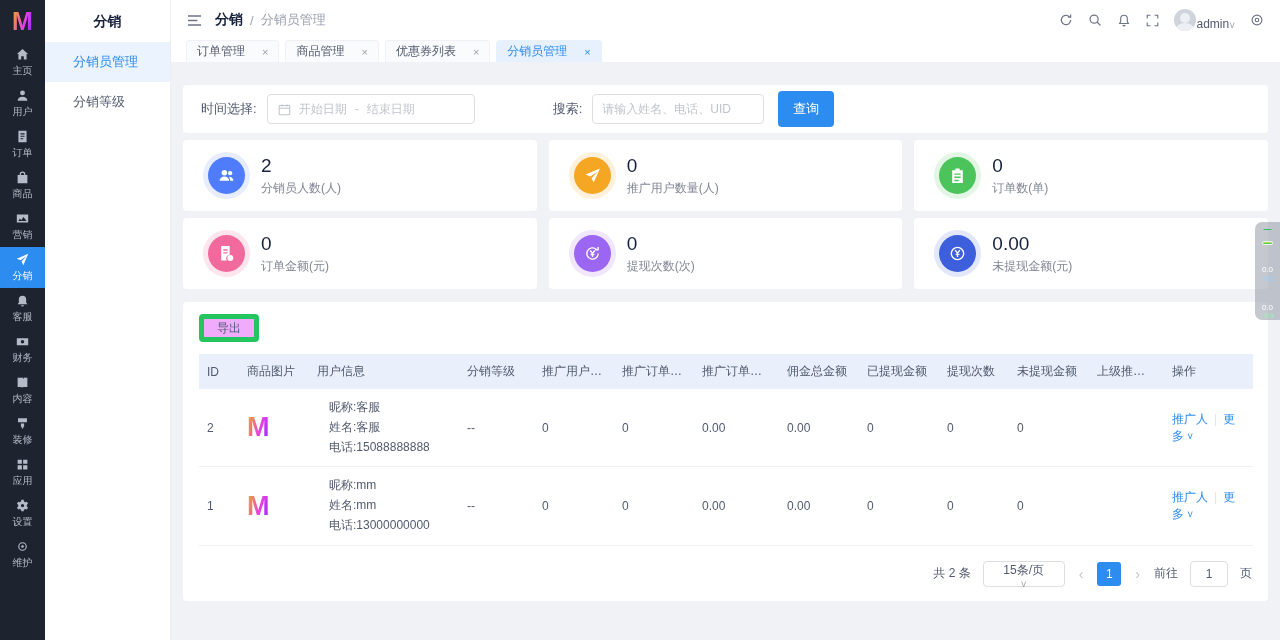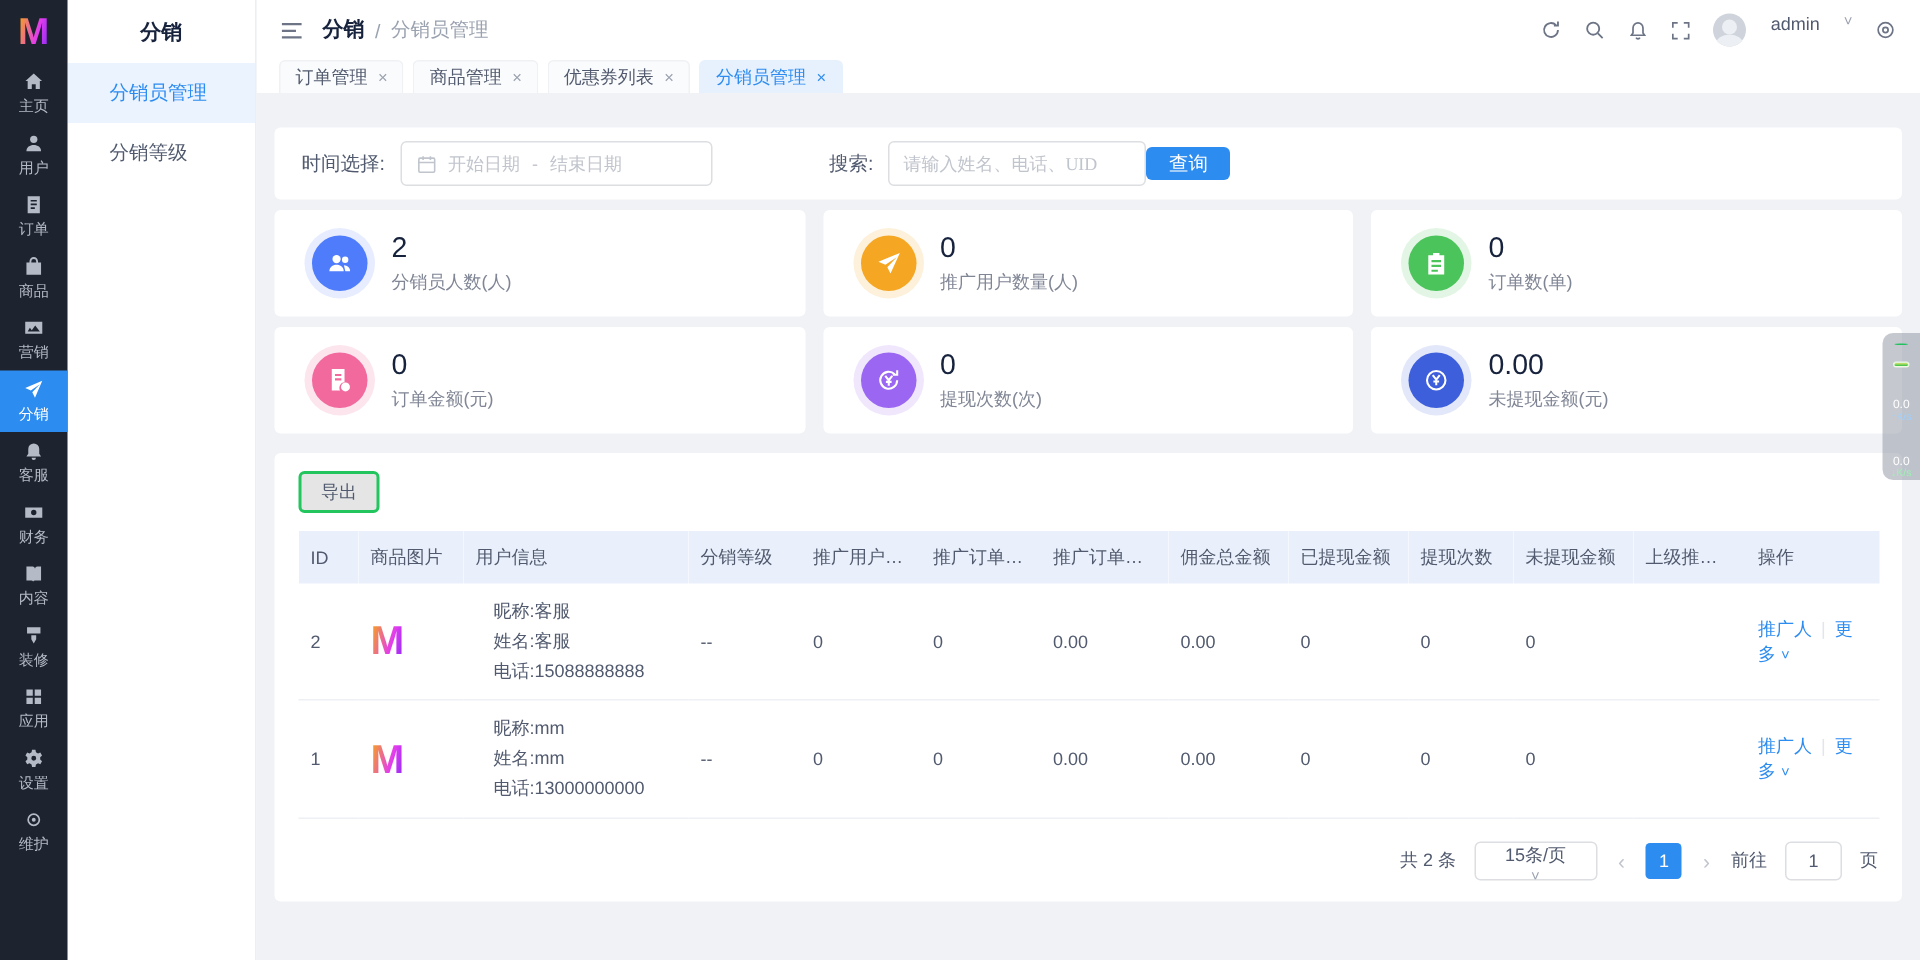--- a/index.html
+++ b/index.html
@@ -34,62 +34,62 @@
   .main { position:absolute; left:171px; top:0; width:1109px; height:640px; }
   .topbar { height:40px; background:#fff; display:flex; align-items:center; padding:0 16px; }
   .icon-btn { color:#6c7485; cursor:pointer; display:flex; align-items:center; }
   .crumb-section { font-size:14px; font-weight:bold; color:#17233d; margin:0 7px 0 13px; }
   .crumb-sep, .crumb-page { font-size:13px; color:#9aa1af; }
   .crumb-page { margin-left:7px; }
   .topbar-right { margin-left:auto; display:flex; align-items:center; gap:15px; }
   .avatar { width:22px; height:22px; border-radius:50%; background:#cfd4dc; position:relative; overflow:hidden; }
   .avatar:before { content:""; position:absolute; left:6px; top:4px; width:10px; height:10px; border-radius:50%; background:#eceff3; }
   .avatar:after  { content:""; position:absolute; left:2px; top:14px; width:18px; height:12px; border-radius:50%; background:#eceff3; }
-  .admin-wrap { display:flex; align-items:flex-start; gap:16px; cursor:pointer; }
+  .admin-wrap { display:flex; align-items:flex-end; gap:0; cursor:pointer; }
   .admin-name { font-size:12px; color:#515a6e; }
   .chev { font-size:10px; color:#9aa1af; }
 
   .tabsbar { height:22px; background:#fff; display:flex; align-items:flex-end; gap:6px; padding:0 15px; }
-  .tab { height:22px; padding:0 10px; display:flex; align-items:center; gap:7px; font-size:12px; color:#515a6e;
+  .tab { height:22px; padding:0 10px; display:flex; align-items:center; gap:17px; font-size:12px; color:#515a6e;
     background:#fafbfc; border:1px solid #f0f1f4; border-bottom:none; border-radius:4px 4px 0 0; cursor:pointer; }
   .tab .close { color:#9aa1af; font-size:11px; }
   .tab.active { background:#e7f1fd; border-color:#e7f1fd; color:#2d8cf0; }
   .tab.active .close { color:#2d8cf0; }
 
   .content { position:absolute; top:62px; left:0; right:0; bottom:0; background:#f0f2f5; padding:23px 12px; }
 
   
   .filter-card { background:#fff; border-radius:4px; height:48px; display:flex; align-items:center; padding:0 18px; }
   .lbl { font-size:13px; color:#515a6e; }
   .date-box { width:208px; height:30px; border:1px solid #dcdee2; border-radius:4px; margin-left:10px;
     display:flex; align-items:center; gap:8px; padding:0 10px; font-size:12px; color:#c0c4cc; background:#fff; cursor:pointer; }
   .search-lbl { margin-left:78px; }
   .search-input { width:172px; height:30px; border:1px solid #dcdee2; border-radius:4px; margin-left:10px;
-    padding:0 9px; font-size:12px; color:#515a6e; outline:none;font-family:Liberation Serif, serif; }
+    padding:0 9px; font-size:12px; color:#515a6e; outline:none; }
   .search-input::placeholder { color:#c0c4cc; }
-  .query-btn { height:22px; padding:0 15px; background:#2d8cf0; border:none; border-radius:4px;
+  .query-btn { height:36px; padding:0 15px; margin-left:14px; background:#2d8cf0; border:none; border-radius:4px;
     color:#fff; font-size:13px; cursor:pointer; }
 
   
   .stats-grid { display:grid; grid-template-columns:repeat(3,1fr); gap:7px 12px; margin-top:7px; }
   .stat-card { background:#fff; border-radius:4px; height:71px; display:flex; align-items:center; padding:0 20px; gap:16px; }
   .stat-icon { width:37px; height:37px; border-radius:50%; flex:none; display:flex; align-items:center; justify-content:center; margin-left:5px; }
   .stat-icon svg { width:17px; height:17px; }
   .c1 { background:#4e7cfb; box-shadow:0 0 0 5px #e7edfe; }
   .c2 { background:#f5a623; box-shadow:0 0 0 5px #fdf1db; }
   .c3 { background:#4cc45c; box-shadow:0 0 0 5px #e3f6e5; }
   .c4 { background:#f2699e; box-shadow:0 0 0 5px #fde5ee; }
   .c5 { background:#9a66f2; box-shadow:0 0 0 5px #f0e7fd; }
   .c6 { background:#3d5fdc; box-shadow:0 0 0 5px #e2e7fa; }
   .stat-value { font-size:19px; color:#17233d; }
   .stat-label { font-size:12px; color:#808695; margin-top:3px; }
 
   
   .table-card { background:#fff; border-radius:4px; margin-top:13px; padding:12px 16px 14px; }
-  .export-btn { height:28px; padding:0 13px; border:2px solid #22c55e; border-radius:4px; background:#e5e5e5;
+  .export-btn { height:28px; padding:0 13px; border:5px solid #22c55e; border-radius:4px; background:#f0abfc;
     font-size:12px; color:#515a6e; cursor:pointer; }
   table { width:100%; border-collapse:collapse; table-layout:fixed; margin-top:12px; font-size:12px; }
   thead th { background:#e9f0fb; color:#515a6e; font-weight:normal; text-align:left; padding:9px 8px;
     overflow:hidden; white-space:nowrap; text-overflow:ellipsis; }
   tbody td { padding:9px 8px; border-bottom:1px solid #eef0f3; color:#515a6e; vertical-align:middle; }
   .m-logo-small { font-size:27px; font-weight:bold; line-height:1;
     background:linear-gradient(105deg,#f59b2d 10%,#e23cf0 60%,#8a2bf5 95%);
     -webkit-background-clip:text; background-clip:text; color:transparent; display:inline-block; }
   .user-lines div { line-height:1.65;margin-left:12px; }
   .link { color:#2d8cf0; cursor:pointer; }

